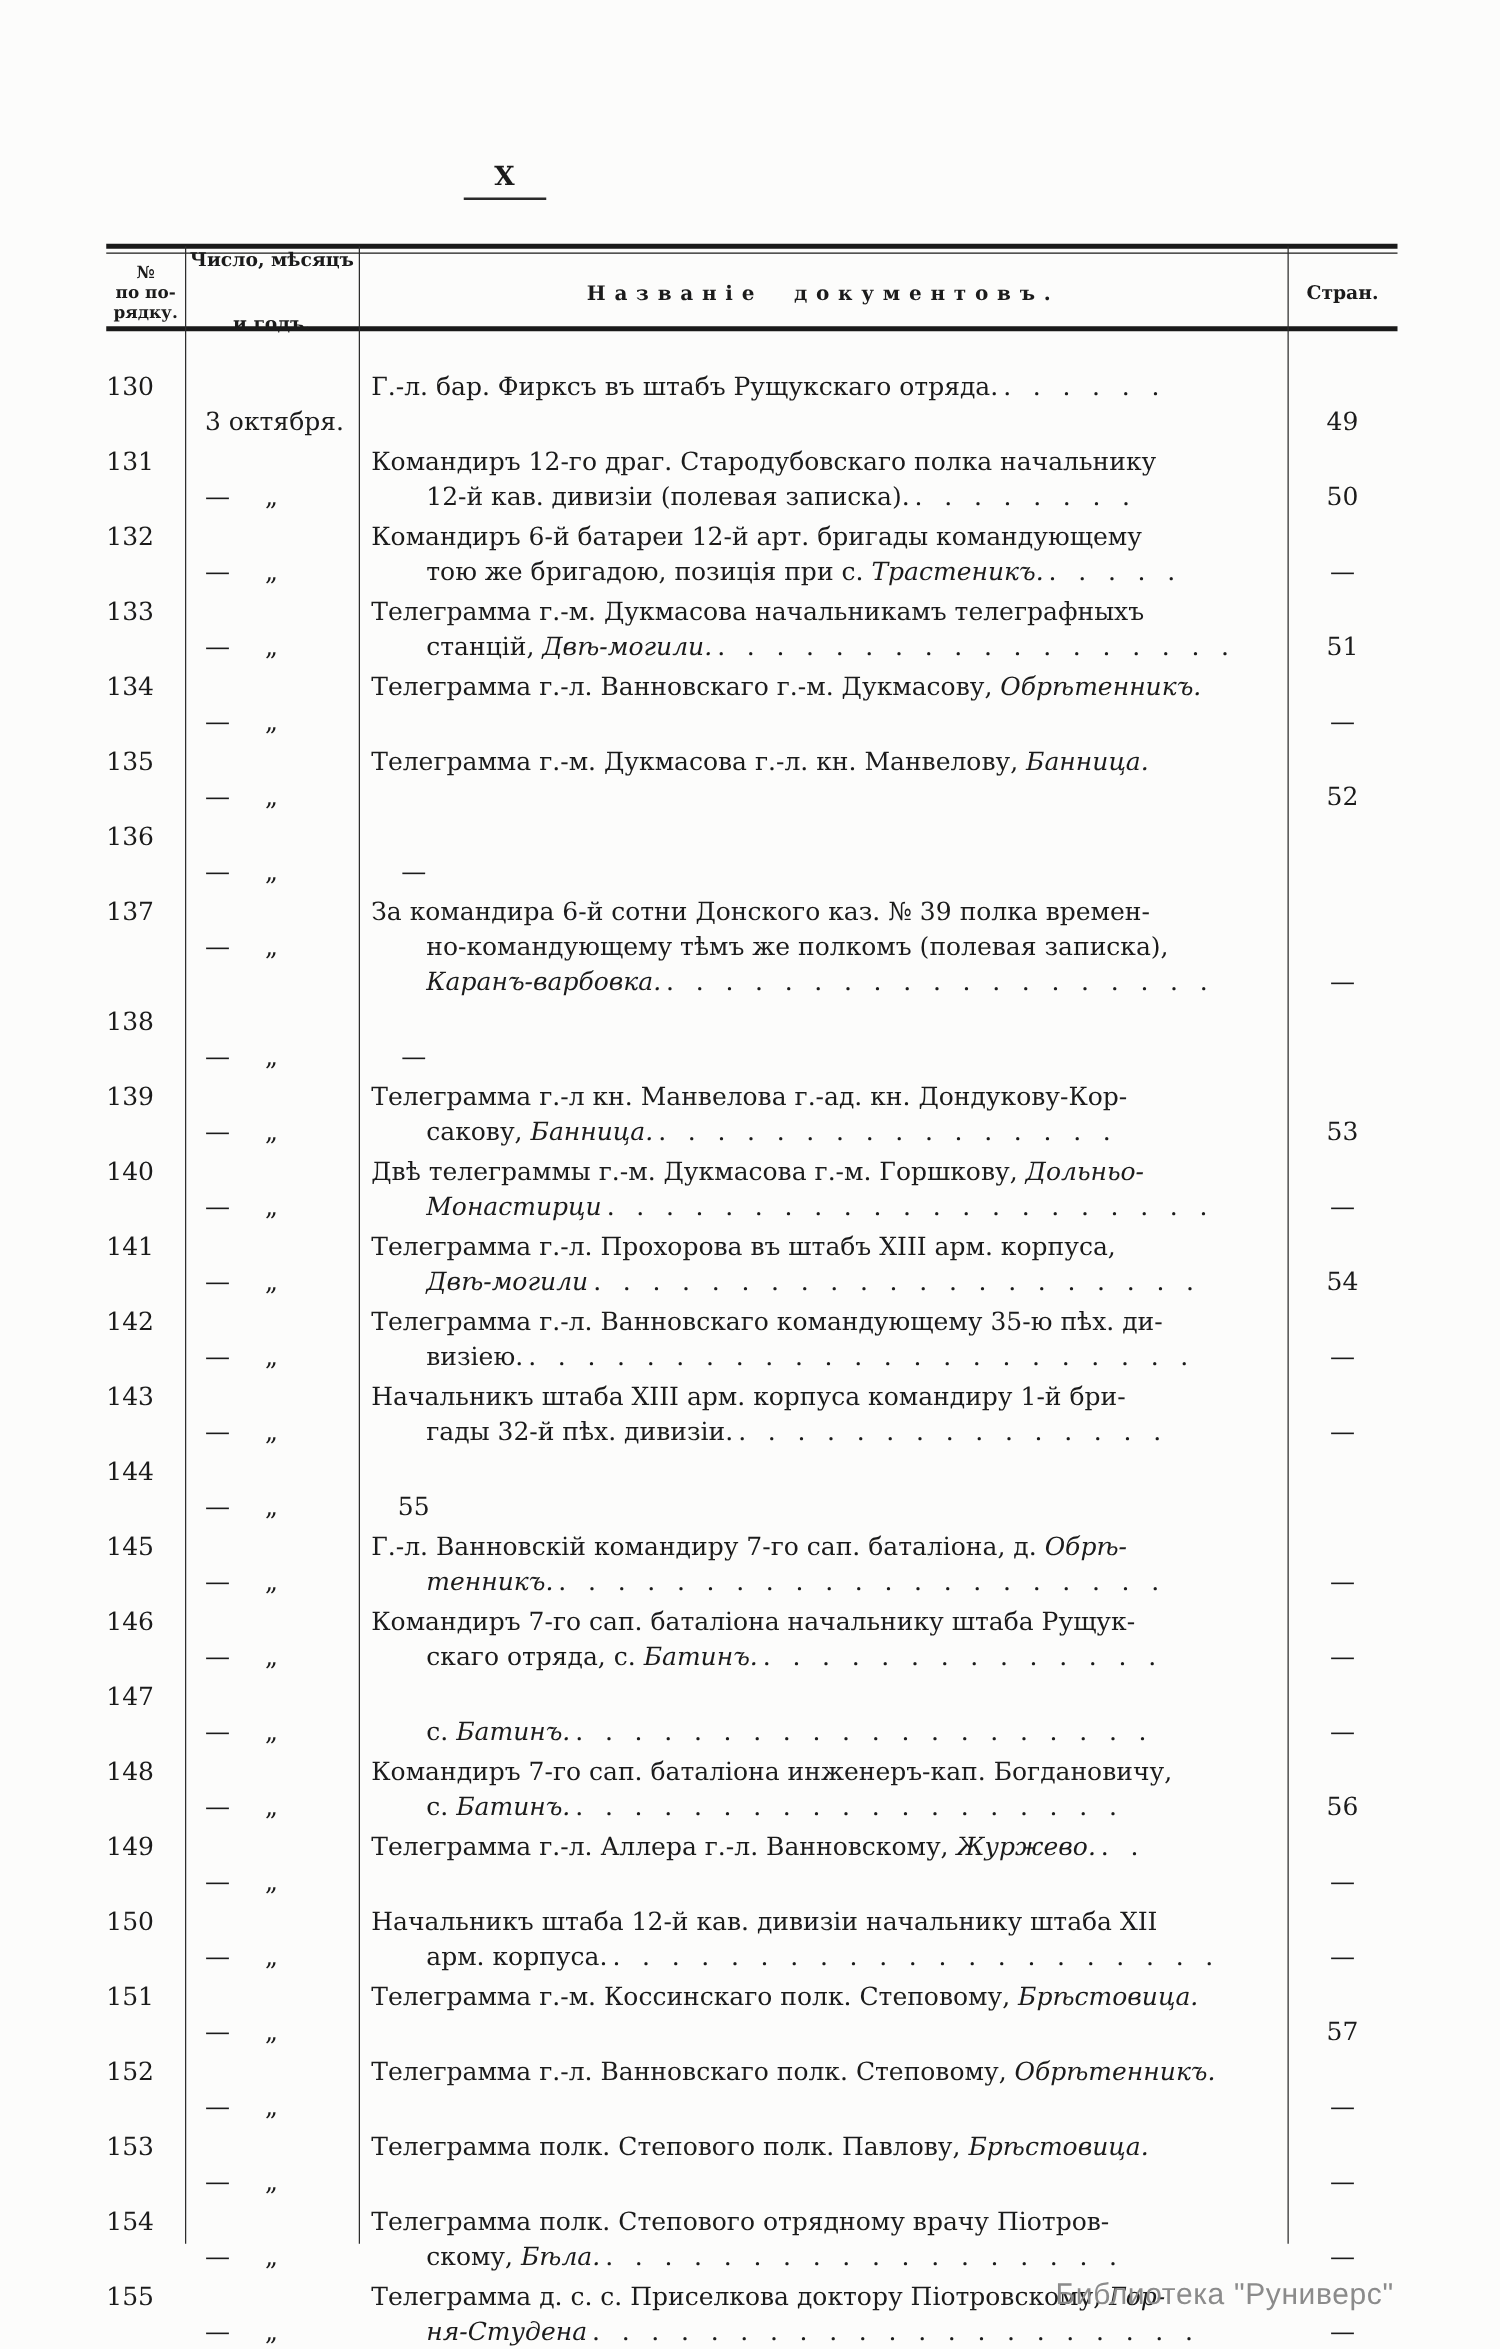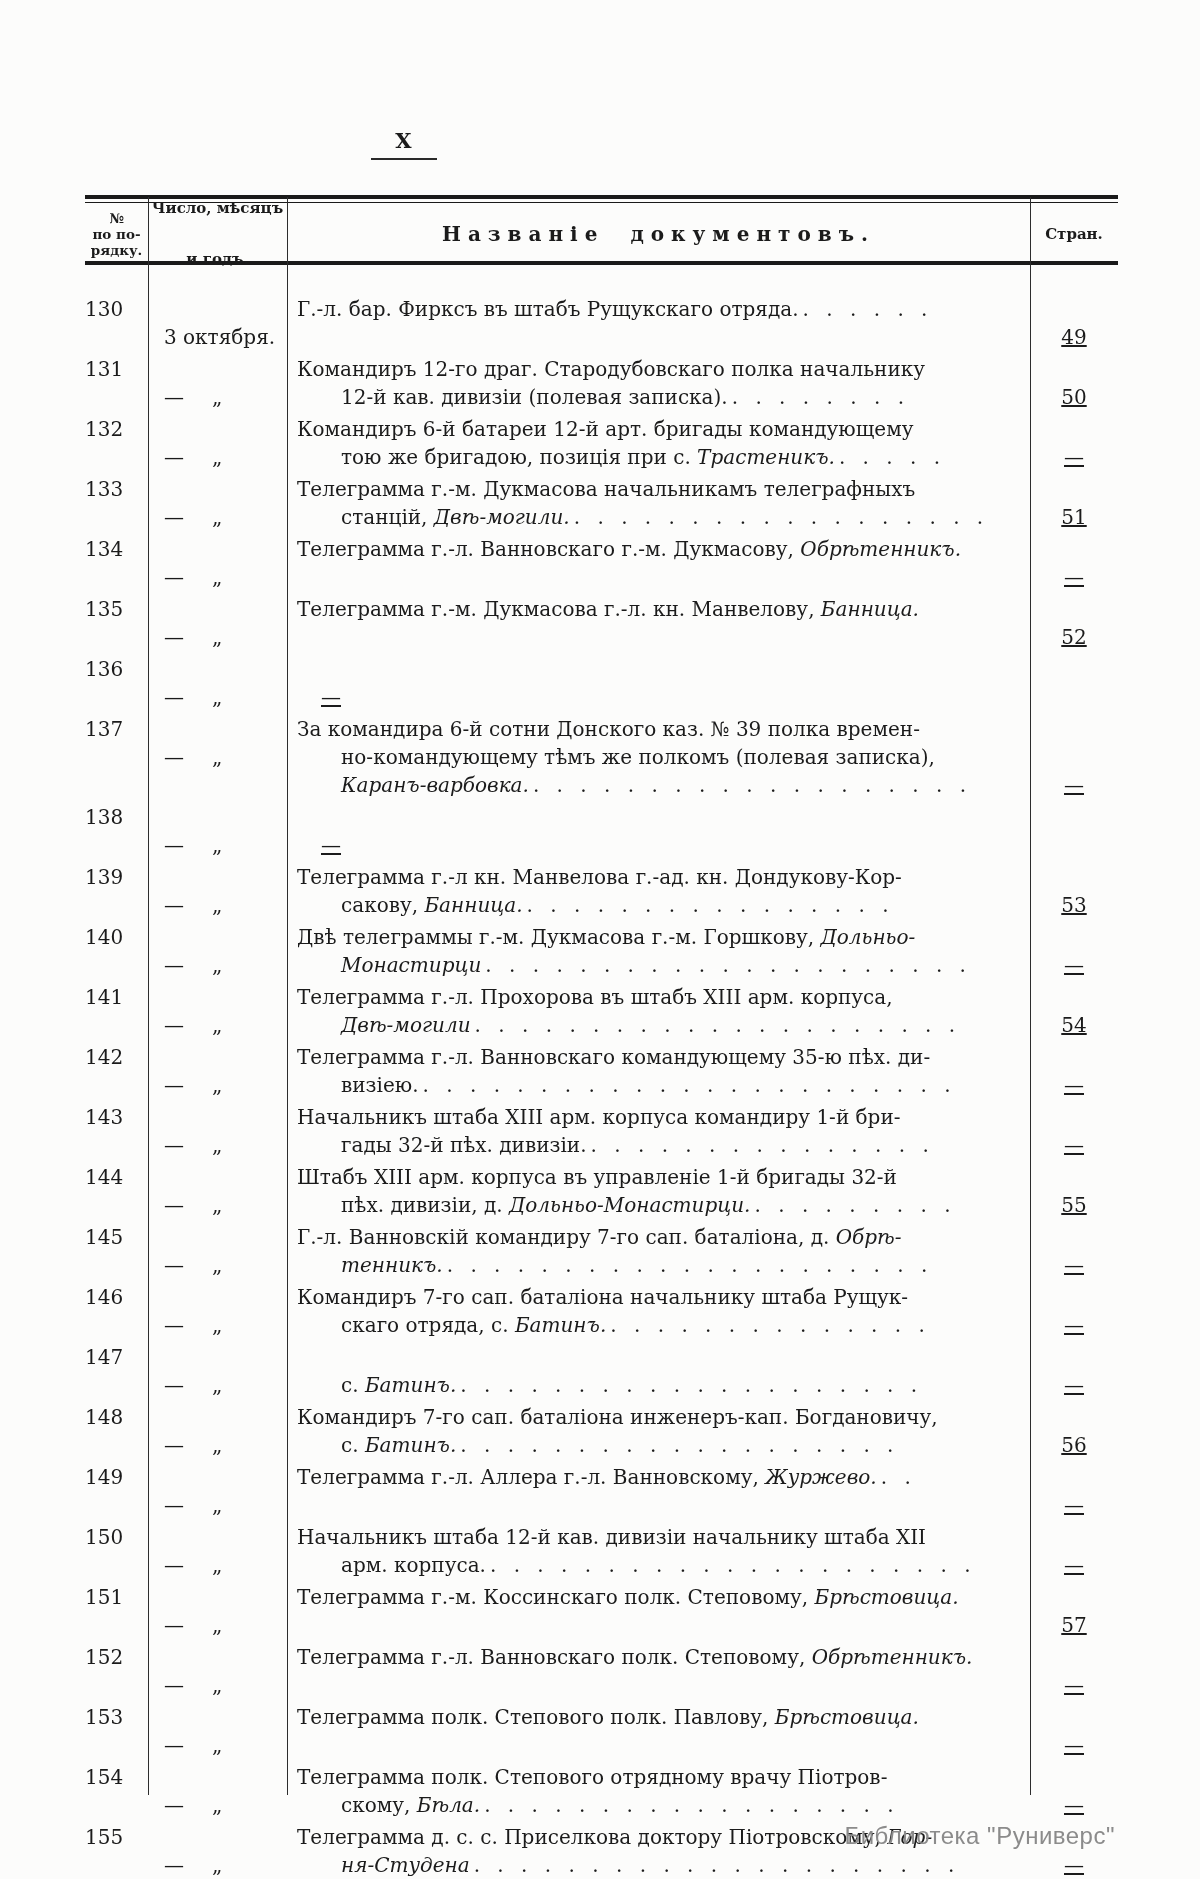--- a/index.html
+++ b/index.html
@@ -28,33 +28,33 @@
   .vline.v2{left:202px;}
   .vline.v3{left:945px;}
   .toc-header{
     display:flex;align-items:stretch;
     padding-top:12px;height:54px;
     border-bottom:4px solid #1a1a1a;
   }
   .hc{display:flex;flex-direction:column;justify-content:center;text-align:center;font-weight:bold;}
   .hc-num{width:63px;font-size:13.5px;line-height:16px;}
   .hc-date{width:139px;font-size:15px;line-height:19px;gap:32px;}
-  .hc-title{width:743px;font-size:20px;letter-spacing:7px;word-spacing:12px;}
+  .hc-title{width:743px;font-size:16px;letter-spacing:7px;word-spacing:12px;}
   .hc-page{width:88px;font-size:15px;}
   .toc-body{padding-top:30px;font-size:20px;line-height:28px;}
   .trow{display:flex;align-items:flex-start;margin-bottom:4px;}
   .c-num{width:63px;text-align:left;padding-right:9px;box-sizing:border-box;}
   .c-date{width:139px;box-sizing:border-box;padding-left:16px;margin-top:28px;}
   .c-date .dash{display:inline-block;}
   .c-date .ditto{display:inline-block;margin-left:28px;}
   .c-title{width:743px;box-sizing:border-box;padding-left:10px;}
   .c-title .t{display:block;padding-left:44px;text-indent:-44px;}
   .c-title .it{font-style:italic;}
   .c-title .dt{word-spacing:11px;margin-left:4px;}
-  .c-page{width:88px;text-align:center;align-self:flex-end;text-decoration:underline;}
+  .c-page{width:88px;text-align:center;align-self:flex-end;}
   .watermark{
     position:absolute;right:85px;top:1822px;
     font-family:"Liberation Sans","DejaVu Sans",sans-serif;
     font-size:24px;color:#8b8b8b;letter-spacing:0.5px;
   }
 </style>
 </head>
 <body>
 
 <div class="roman">X</div>
@@ -188,23 +188,20 @@
         <div class="c-num">143</div>
         <div class="c-date"><span class="dash">—</span><span class="ditto">„</span></div>
         <div class="c-title">
           <span class="t"><span>Начальникъ штаба XIII арм. корпуса командиру 1-й бри-</span><br><span>гады 32-й пѣх. дивизіи.</span><span class=" dt">. . . . . . . . . . . . . . .</span></span>
         </div>
         <div class="c-page">—</div>
       </div>
       <div class="trow">
         <div class="c-num">144</div>
         <div class="c-date"><span class="dash">—</span><span class="ditto">„</span></div>
-        <div class="c-title">
-          <span class="t"><span>Штабъ XIII арм. корпуса въ управленіе 1-й бригады 32-й</span><br><span>пѣх. дивизіи, д. </span><span class="it">Дольньо-Монастирци.</span><span class=" dt">. . . . . . . . .</span></span>
-        </div>
         <div class="c-page">55</div>
       </div>
       <div class="trow">
         <div class="c-num">145</div>
         <div class="c-date"><span class="dash">—</span><span class="ditto">„</span></div>
         <div class="c-title">
           <span class="t"><span>Г.-л. Ванновскій командиру 7-го сап. баталіона, д. </span><span class="it">Обрѣ-</span><br><span class="it">тенникъ.</span><span class=" dt">. . . . . . . . . . . . . . . . . . . . .</span></span>
         </div>
         <div class="c-page">—</div>
       </div>

